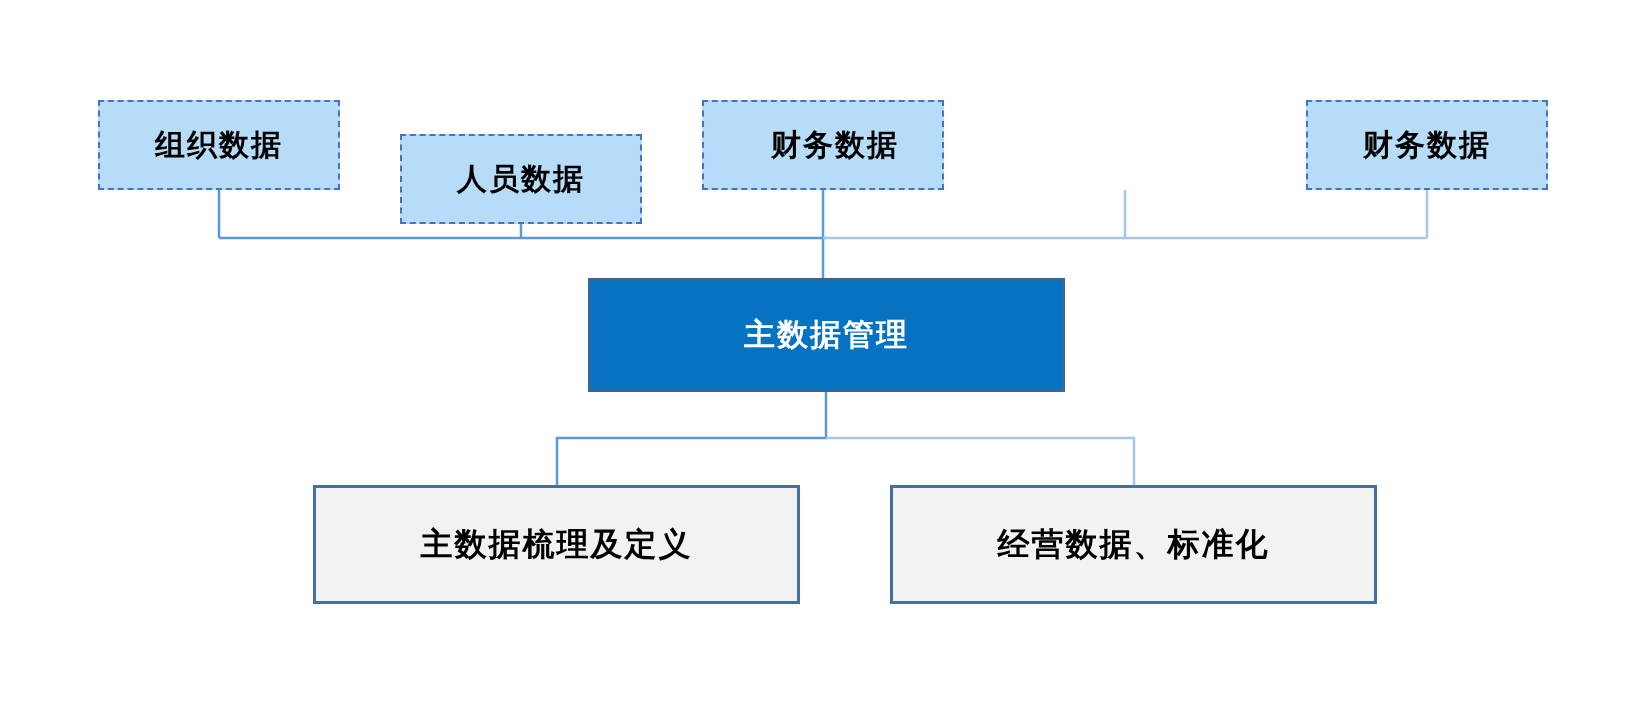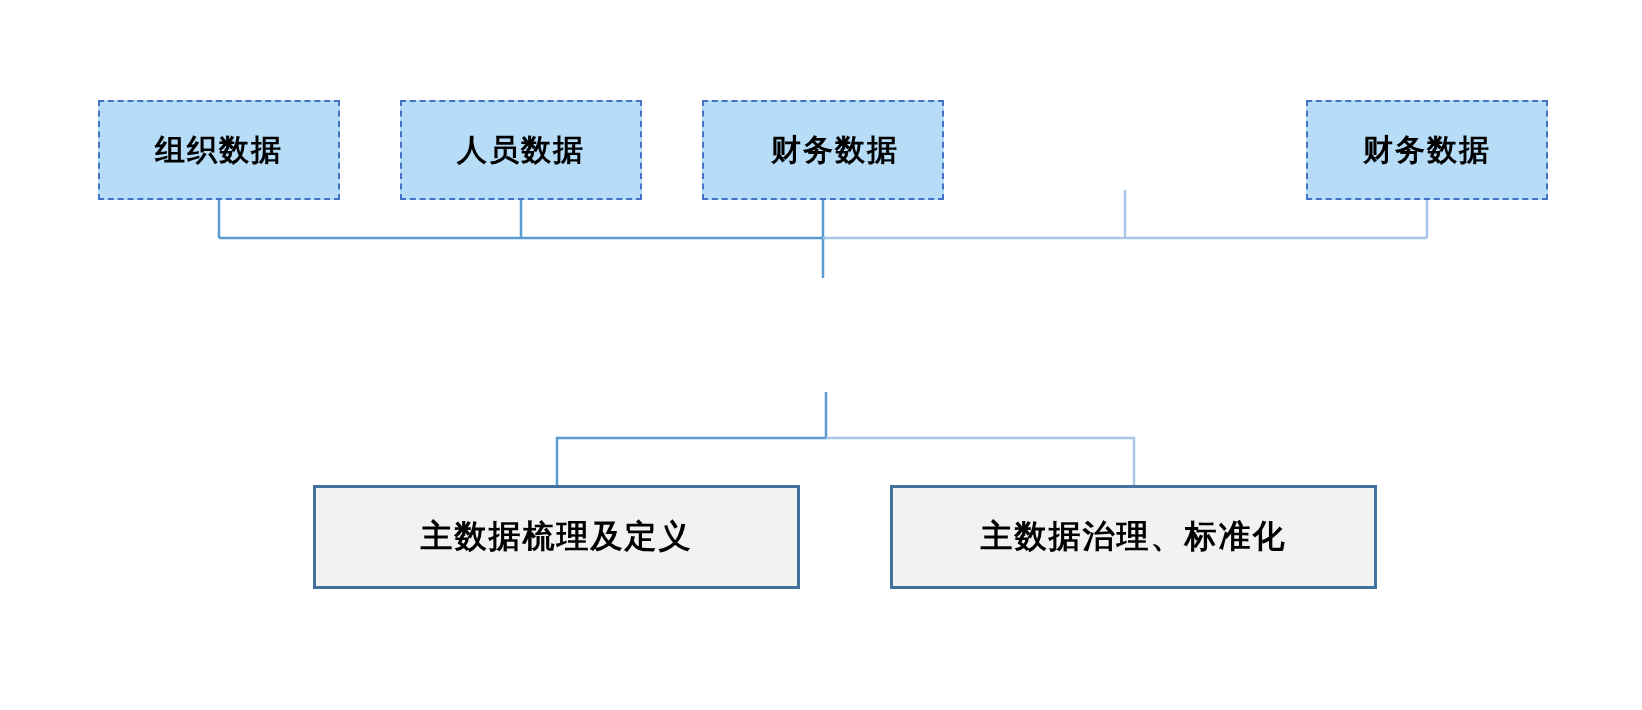--- a/index.html
+++ b/index.html
@@ -27,48 +27,48 @@
     position: absolute;
     display: flex;
     align-items: center;
     justify-content: center;
     box-sizing: border-box;
     text-align: center;
     font-weight: bold;
   }
   .source-box {
     width: 242px;
-    height: 100px;
+    height: 90px;
     top: 100px;
     background: var(--source-fill, #B7DCF8);
     border: 2px dashed var(--source-border, #4472C4);
     color: var(--source-text, #000000);
     font-size: 30px;
     letter-spacing: 2px;
   }
   .source-box.p1 { left: 98px; }
-  .source-box.p2 { left: 400px; }
+  .source-box.p2 { left: 400px; margin-top: 34px; }
   .source-box.p3 { left: 702px; padding-left: 24px; }
   .source-box.p4 { left: 1004px; }
   .source-box.p5 { left: 1306px; }
   .center-box {
     left: 588px;
     top: 278px;
     width: 477px;
     height: 114px;
     background: var(--center-fill, #0572C2);
     border: 3px solid var(--center-border, #31689E);
     color: var(--center-text, #FFFFFF);
     font-size: 31px;
     letter-spacing: 2px;
   }
   .child-box {
     top: 485px;
     width: 487px;
-    height: 104px;
+    height: 119px;
     background: var(--child-fill, #F2F2F2);
     border: 3px solid var(--child-border, #41719C);
     color: var(--source-text, #000000);
     font-size: 32px;
     letter-spacing: 2px;
   }
   .child-box.left  { left: 313px; }
   .child-box.right { left: 890px; }
 </style>
 </head>
@@ -97,21 +97,24 @@
   <div class="node source-box p2">
     <span>人员数据</span>
   </div>
   <div class="node source-box p3">
     <span>财务数据</span>
   </div>
   <div class="node source-box p5">
     <span>财务数据</span>
   </div>
 
+  <div class="node center-box">
+    <span>主数据管理</span>
+  </div>
 
   <div class="node child-box left">
     <span>主数据梳理及定义</span>
   </div>
   <div class="node child-box right">
-    <span>主数据治理、标准化</span>
+    <span>经营数据、标准化</span>
   </div>
 
 </div>
 
 </body></html>

